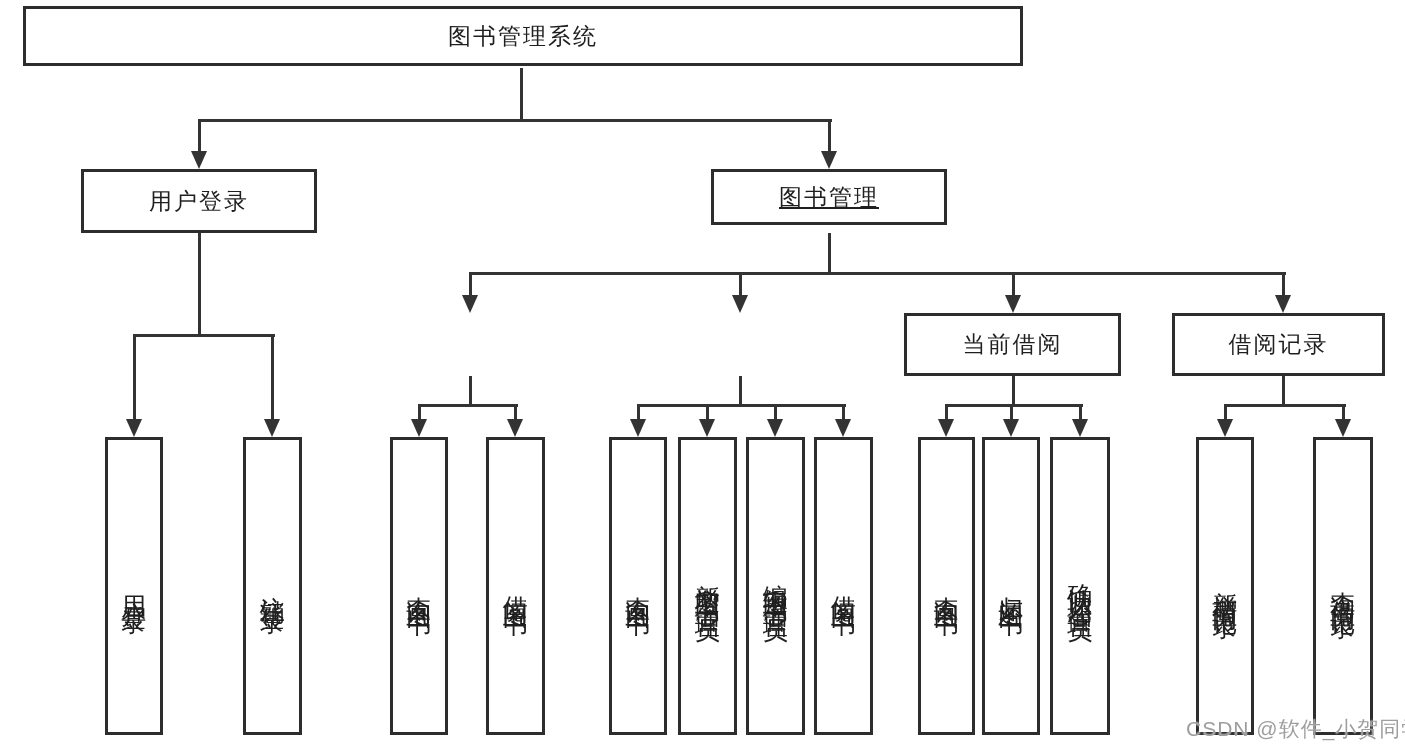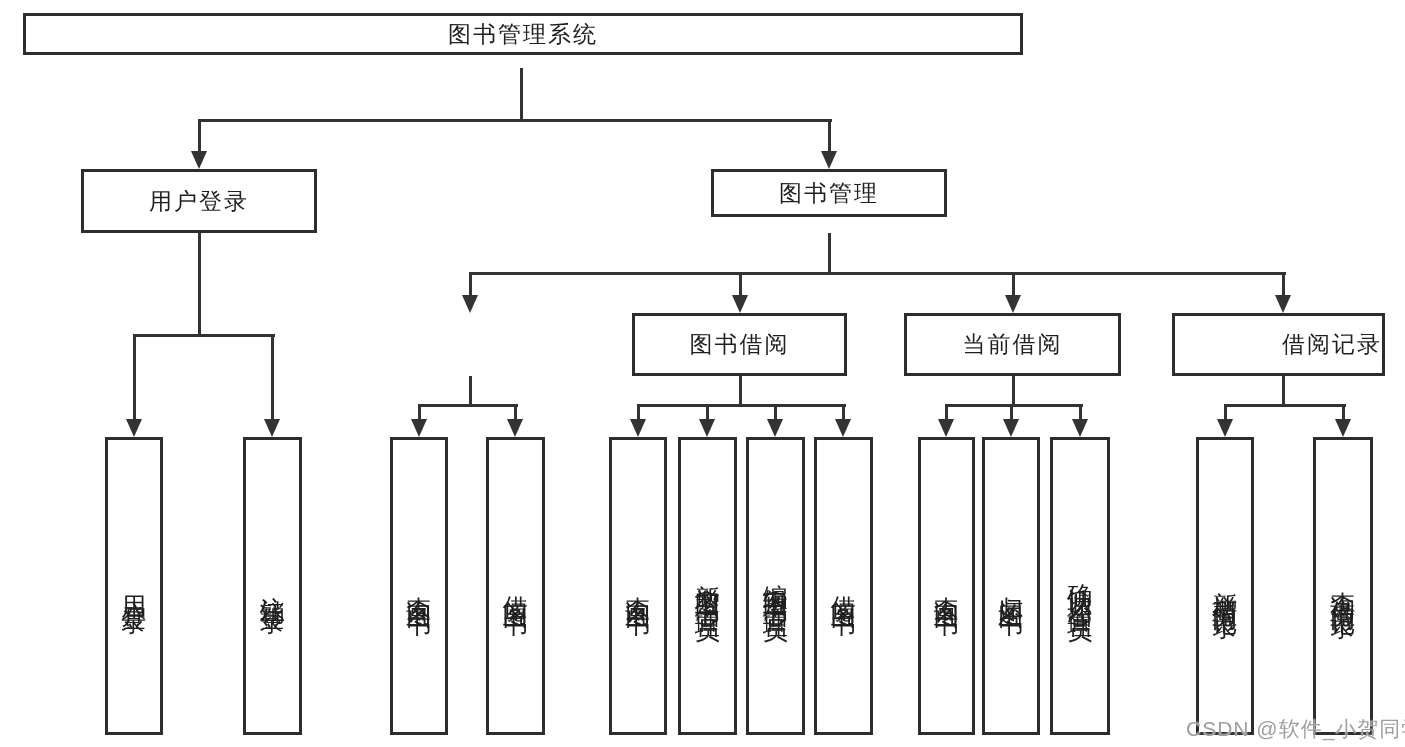--- a/index.html
+++ b/index.html
@@ -31,38 +31,35 @@
   .watermark{
     position:absolute;left:1186px;top:715px;font-size:21px;color:#9e9e9e;
     letter-spacing:1px;z-index:5;text-shadow:0 0 2px #ffffff;white-space:nowrap;
   }
 </style>
 </head>
 <body>
 
 <div id="canvas">
 
-  <div class="hnode" style="left:23px;top:13px;width:1000px;height:42px;text-align:right;">
+  <div class="hnode" style="left:23px;top:6px;width:1000px;height:60px;text-align:right;">
     <span>图书管理系统</span>
   </div>
 
   <div class="hnode" style="left:81px;top:169px;width:236px;height:64px;">
     <span>用户登录</span>
   </div>
-  <div class="hnode" style="left:711px;top:169px;width:236px;height:48px;">
+  <div class="hnode" style="left:711px;top:169px;width:236px;height:56px;text-decoration:underline;">
     <span>图书管理</span>
   </div>
 
-  <div class="hnode" style="left:632px;top:313px;width:215px;height:63px;">
-    <span>图书借阅</span>
-  </div>
   <div class="hnode" style="left:904px;top:313px;width:217px;height:63px;font-family:Liberation Serif, serif;">
     <span>当前借阅</span>
   </div>
-  <div class="hnode" style="left:1172px;top:313px;width:213px;height:63px;justify-content:flex-end;">
+  <div class="hnode" style="left:1172px;top:313px;width:213px;height:63px;">
     <span>借阅记录</span>
   </div>
 
   <div class="vnode" style="left:105px;width:58px;">
     <span class="vtext">用户登录</span>
   </div>
   <div class="vnode" style="left:243px;width:59px;">
     <span class="vtext">注销登录</span>
   </div>
 

